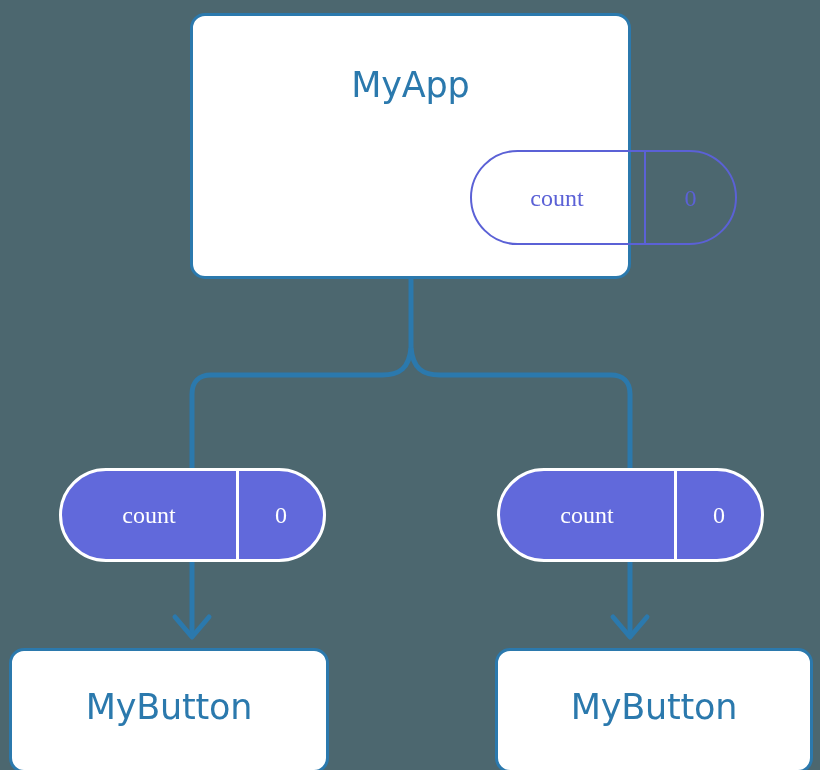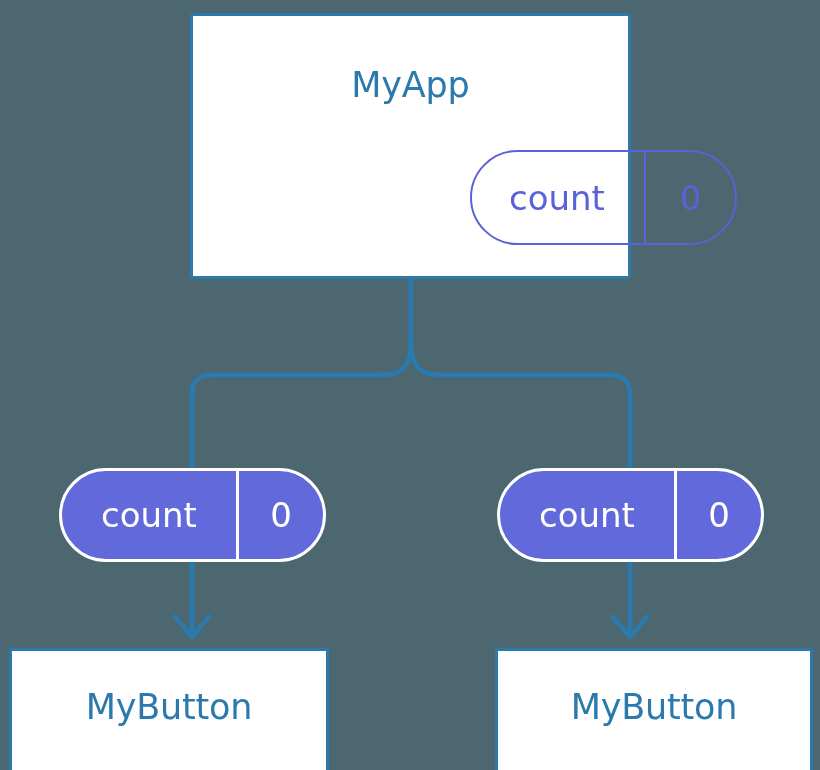--- a/index.html
+++ b/index.html
@@ -27,21 +27,21 @@
     height: 770px;
     pointer-events: none;
   }
 
   
   .node-box {
     position: absolute;
     box-sizing: border-box;
     background: #ffffff;
     border: 3px solid #2b79ad;
-    border-radius: 3px;
+    border-radius: 15px;
     z-index: 3;
   }
   #node-myapp {
     left: 190px;
     top: 13px;
     width: 441px;
     height: 266px;
   }
   #node-mybutton-left {
     left: 9px;
@@ -82,23 +82,24 @@
     align-items: stretch;
     border-radius: 999px;
     overflow: hidden;
     z-index: 4;
   }
   .pill-key,
   .pill-value {
     display: flex;
     align-items: center;
     justify-content: center;
-    font-size: 34px;
+    font-size: 24px;
     line-height: 1;
     box-sizing: border-box;
+    font-family: Liberation Serif, serif;
   }
 
   
   .state-pill.outline {
     border: 2px solid #5b61d6;
     background: transparent;
   }
   .state-pill.outline .pill-key {
     color: #5b61d6;
     flex: 0 0 172px;

